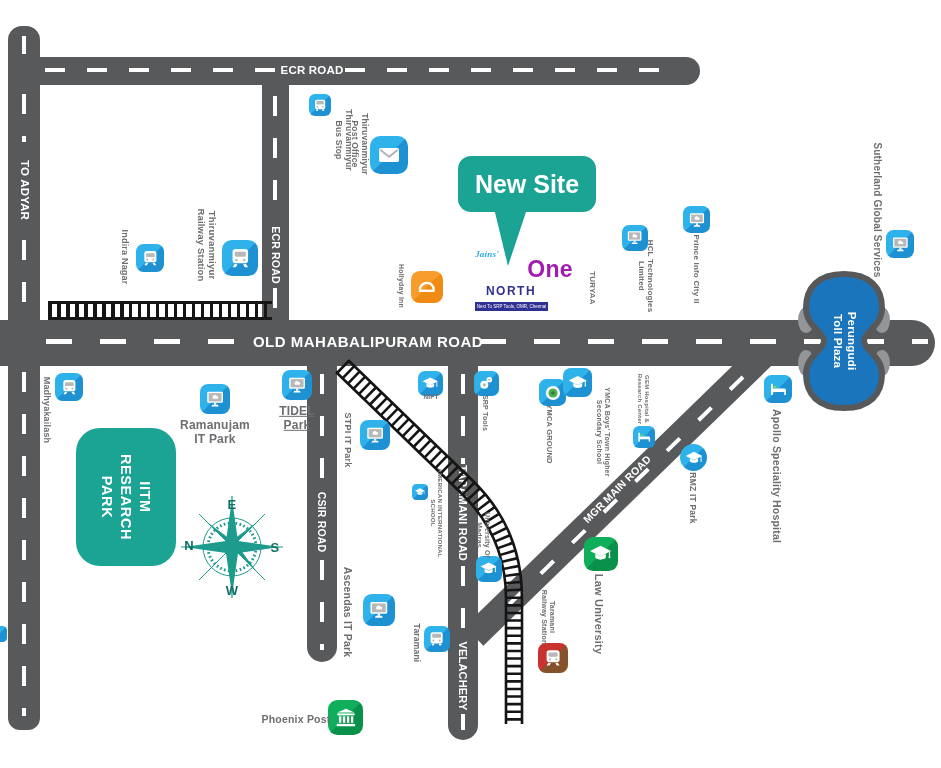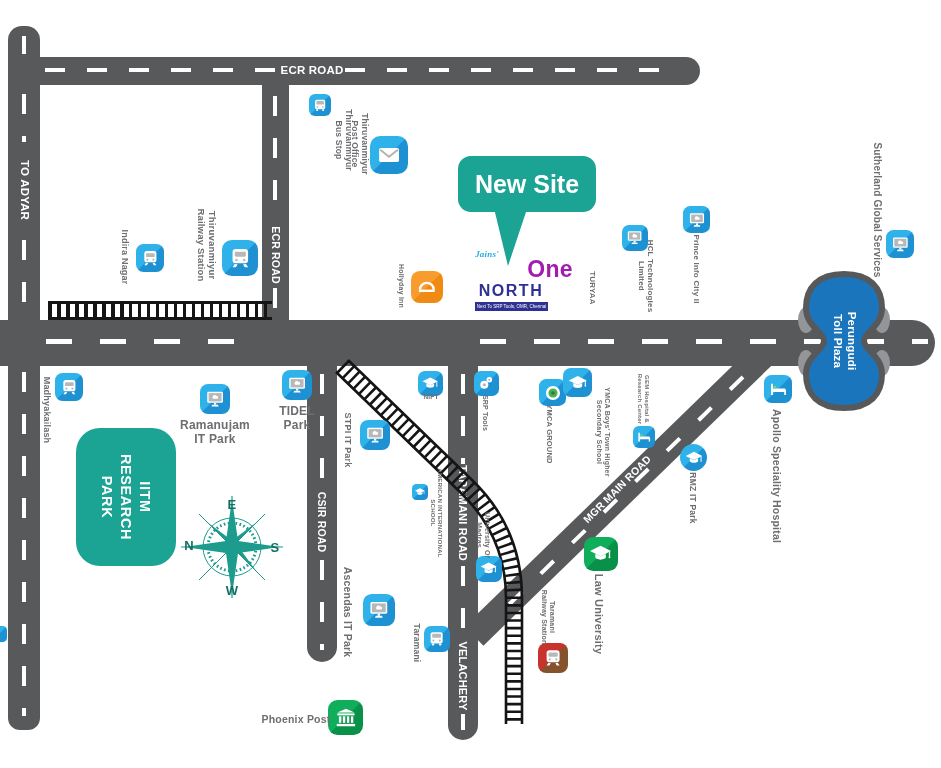--- a/index.html
+++ b/index.html
@@ -56,20 +56,21 @@
   <div class="dv" style="left:273px;top:288px;height:30px;"></div>
   <div class="dv" style="left:320px;top:374px;height:112px;"></div>
   <div class="dv" style="left:320px;top:560px;height:90px;"></div>
   <div class="dv" style="left:461px;top:374px;height:90px;"></div>
   <div class="dv" style="left:461px;top:566px;height:70px;"></div>
   <div class="dv" style="left:461px;top:714px;height:16px;"></div>
 
   <div class="lbl rot wlbl" style="left:24px;top:190px;font-size:11.5px;">TO ADYAR</div>
   <div class="lbl wlbl" style="left:312px;top:71px;font-size:11.5px;">ECR ROAD</div>
   <div class="lbl rot wlbl" style="left:276px;top:255px;font-size:10.5px;">ECR ROAD</div>
+  <div class="lbl wlbl" style="left:368px;top:342px;font-size:15px;letter-spacing:.5px;">OLD MAHABALIPURAM ROAD</div>
   <div class="lbl rot wlbl" style="left:322px;top:522px;font-size:10.5px;">CSIR ROAD</div>
   <div class="lbl rot wlbl" style="left:463px;top:513px;font-size:11px;">TARAMANI ROAD</div>
   <div class="lbl rot wlbl" style="left:463px;top:676px;font-size:11px;">VELACHERY</div>
   <div class="lbl rotm wlbl" style="left:617px;top:489px;font-size:10.5px;">MGR MAIN ROAD</div>
 
   <div class="rail-h" style="left:48px;top:301px;width:224px;"></div>
   <svg class="overlay" style="left:320px;top:340px;" width="220" height="400" viewBox="0 0 220 400">
     <path d="M22 26 L146 146 Q194 192 194 258 L194 384" fill="none" stroke="#151515" stroke-width="17" stroke-dasharray="2.6 5"></path>
     <path d="M16 32 L140 152 Q186 196 186 258 L186 384" fill="none" stroke="#151515" stroke-width="2.6"></path>
     <path d="M28 20 L152 140 Q202 188 202 258 L202 384" fill="none" stroke="#151515" stroke-width="2.6"></path>
@@ -112,21 +113,21 @@
   <div class="lbl" style="left:232px;top:591px;font-size:13px;color:#156f65;">W</div>
 
   <svg class="overlay" style="left:480px;top:200px;" width="60" height="70" viewBox="0 0 60 70">
     <polygon points="12,0 50,0 28,66" fill="#1BA393"></polygon>
   </svg>
   <div class="bubble" style="left:458px;top:156px;width:138px;height:56px;">
     <span class="wlbl" style="font-size:25px;font-weight:800;">New Site</span>
   </div>
   <div class="lbl" style="left:487px;top:254px;font-size:9px;color:#29ABE2;font-style:italic;font-family:'Liberation Serif',serif;">Jains'</div>
   <div class="lbl" style="left:513px;top:270px;font-size:23px;font-weight:800;color:#a21caf;margin-left:37px;">One</div>
-  <div class="lbl" style="left:511px;top:291px;font-size:16px;font-weight:800;color:#2E3192;letter-spacing:1.5px;">NORTH</div>
+  <div class="lbl" style="left:511px;top:291px;font-size:12px;font-weight:800;color:#2E3192;letter-spacing:1.5px;">NORTH</div>
   <div style="position:absolute;left:475px;top:302px;width:73px;height:9px;background:#2E3192;display:flex;align-items:center;justify-content:center;">
     <span class="wlbl" style="font-size:4.5px;white-space:nowrap;">Next To SRP Tools, OMR, Chennai</span>
   </div>
 
   <div class="tile" style="left:309px;top:94px;width:22px;height:22px;">
     <svg viewBox="0 0 24 24">
         <rect x="4.5" y="4" width="15" height="14" rx="2.5" fill="#fff"></rect>
         <rect x="6.5" y="6" width="11" height="5" rx="1" fill="rgba(0,0,0,.28)"></rect>
         <circle cx="8" cy="14.5" r="1.3" fill="rgba(0,0,0,.28)"></circle>
         <circle cx="16" cy="14.5" r="1.3" fill="rgba(0,0,0,.28)"></circle>
@@ -360,21 +361,21 @@
 Limited</div>
   <div class="lbl rot" style="left:696px;top:269px;font-size:8px;">Prince Info City II</div>
   <div class="lbl rot" style="left:877px;top:210px;font-size:10px;">Sutherland Global Services</div>
   <div class="lbl rot" style="left:777px;top:476px;font-size:10.5px;">Apollo Speciality Hospital</div>
   <div class="lbl rot" style="left:643px;top:399px;font-size:6px;">GEM Hospital &amp;
 Research Center</div>
   <div class="lbl rot" style="left:693px;top:498px;font-size:8.5px;">RMZ IT Park</div>
   <div class="lbl rot" style="left:47px;top:410px;font-size:9px;">Madhyakailash</div>
   <div class="lbl" style="left:215px;top:432px;font-size:12px;">Ramanujam
 IT Park</div>
-  <div class="lbl" style="left:297px;top:418px;font-size:12px;">TIDEL
+  <div class="lbl" style="left:297px;top:418px;font-size:12px;text-decoration:underline;">TIDEL
 Park</div>
   <div class="lbl rot" style="left:348px;top:440px;font-size:9px;">STPI IT Park</div>
   <div class="lbl" style="left:431px;top:397px;font-size:6.5px;">NIFT</div>
   <div class="lbl rot" style="left:485px;top:413px;font-size:7px;">SRP Tools</div>
   <div class="lbl rot" style="left:549px;top:434px;font-size:7.5px;">YMCA GROUND</div>
   <div class="lbl rot" style="left:603px;top:432px;font-size:7px;">YMCA Boys' Town Higher
 Secondary School</div>
   <div class="lbl rot" style="left:437px;top:513px;font-size:6.2px;">AMERICAN INTERNATIONAL
 SCHOOL</div>
   <div class="lbl rot" style="left:483px;top:535px;font-size:7px;">University Of

